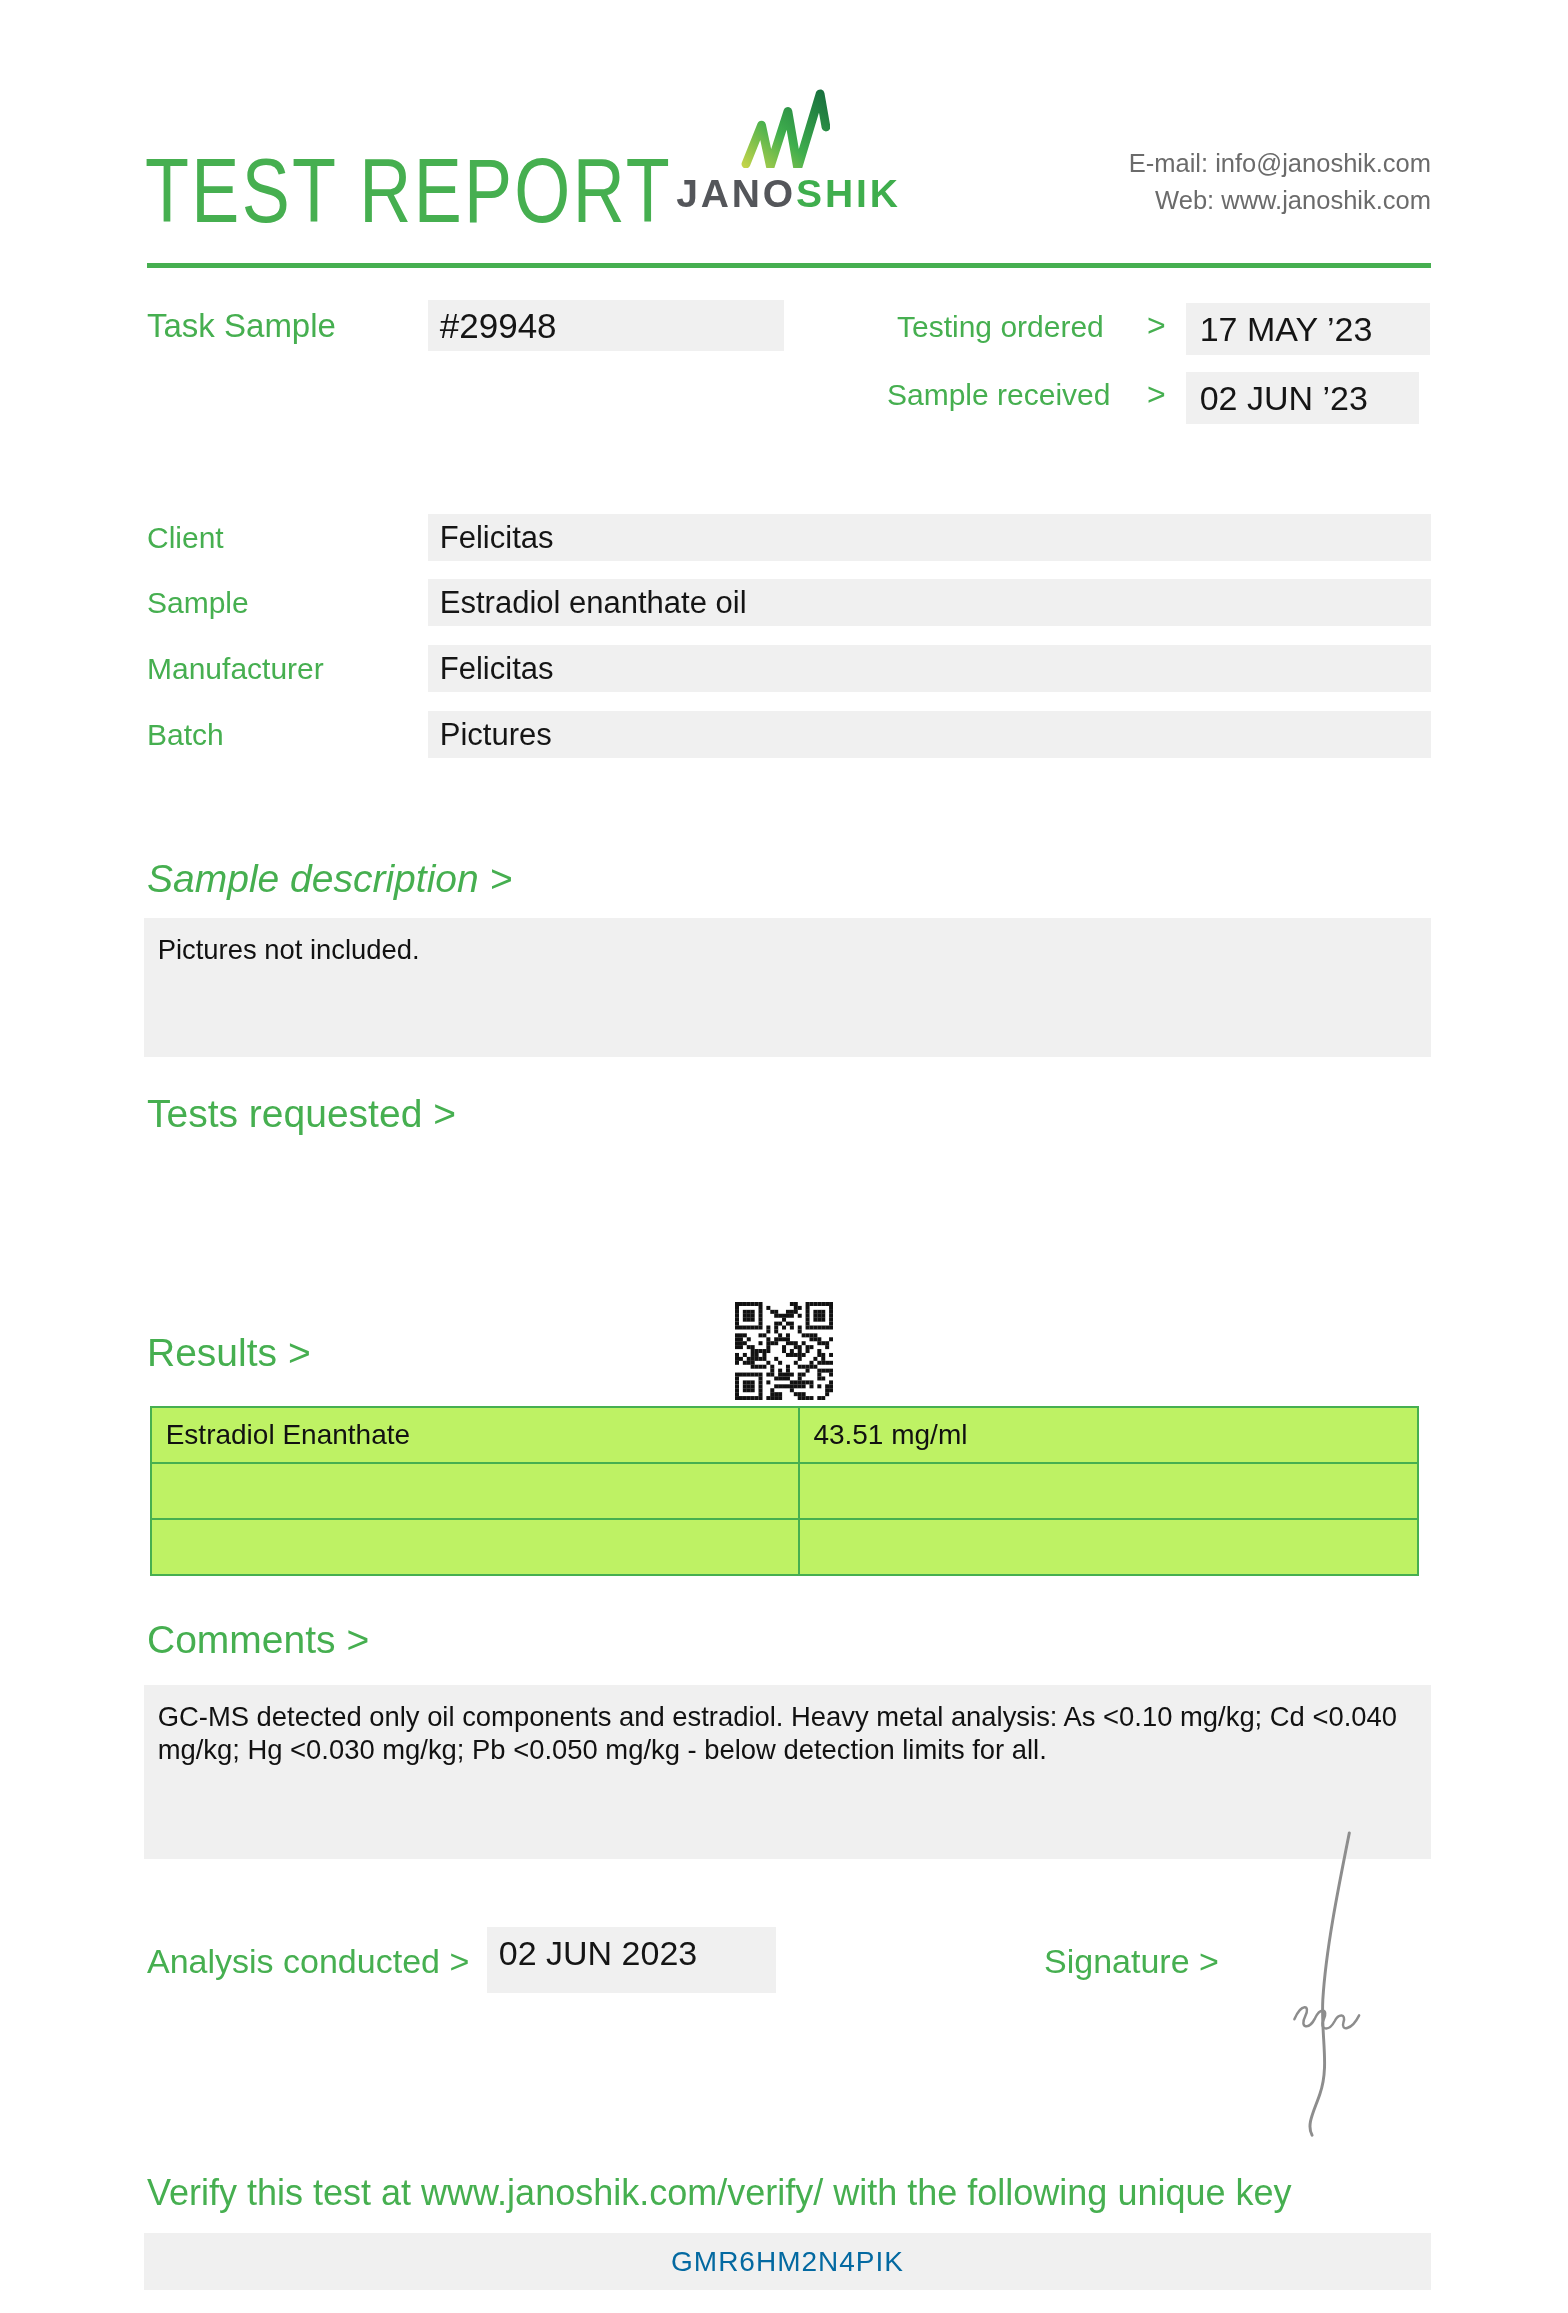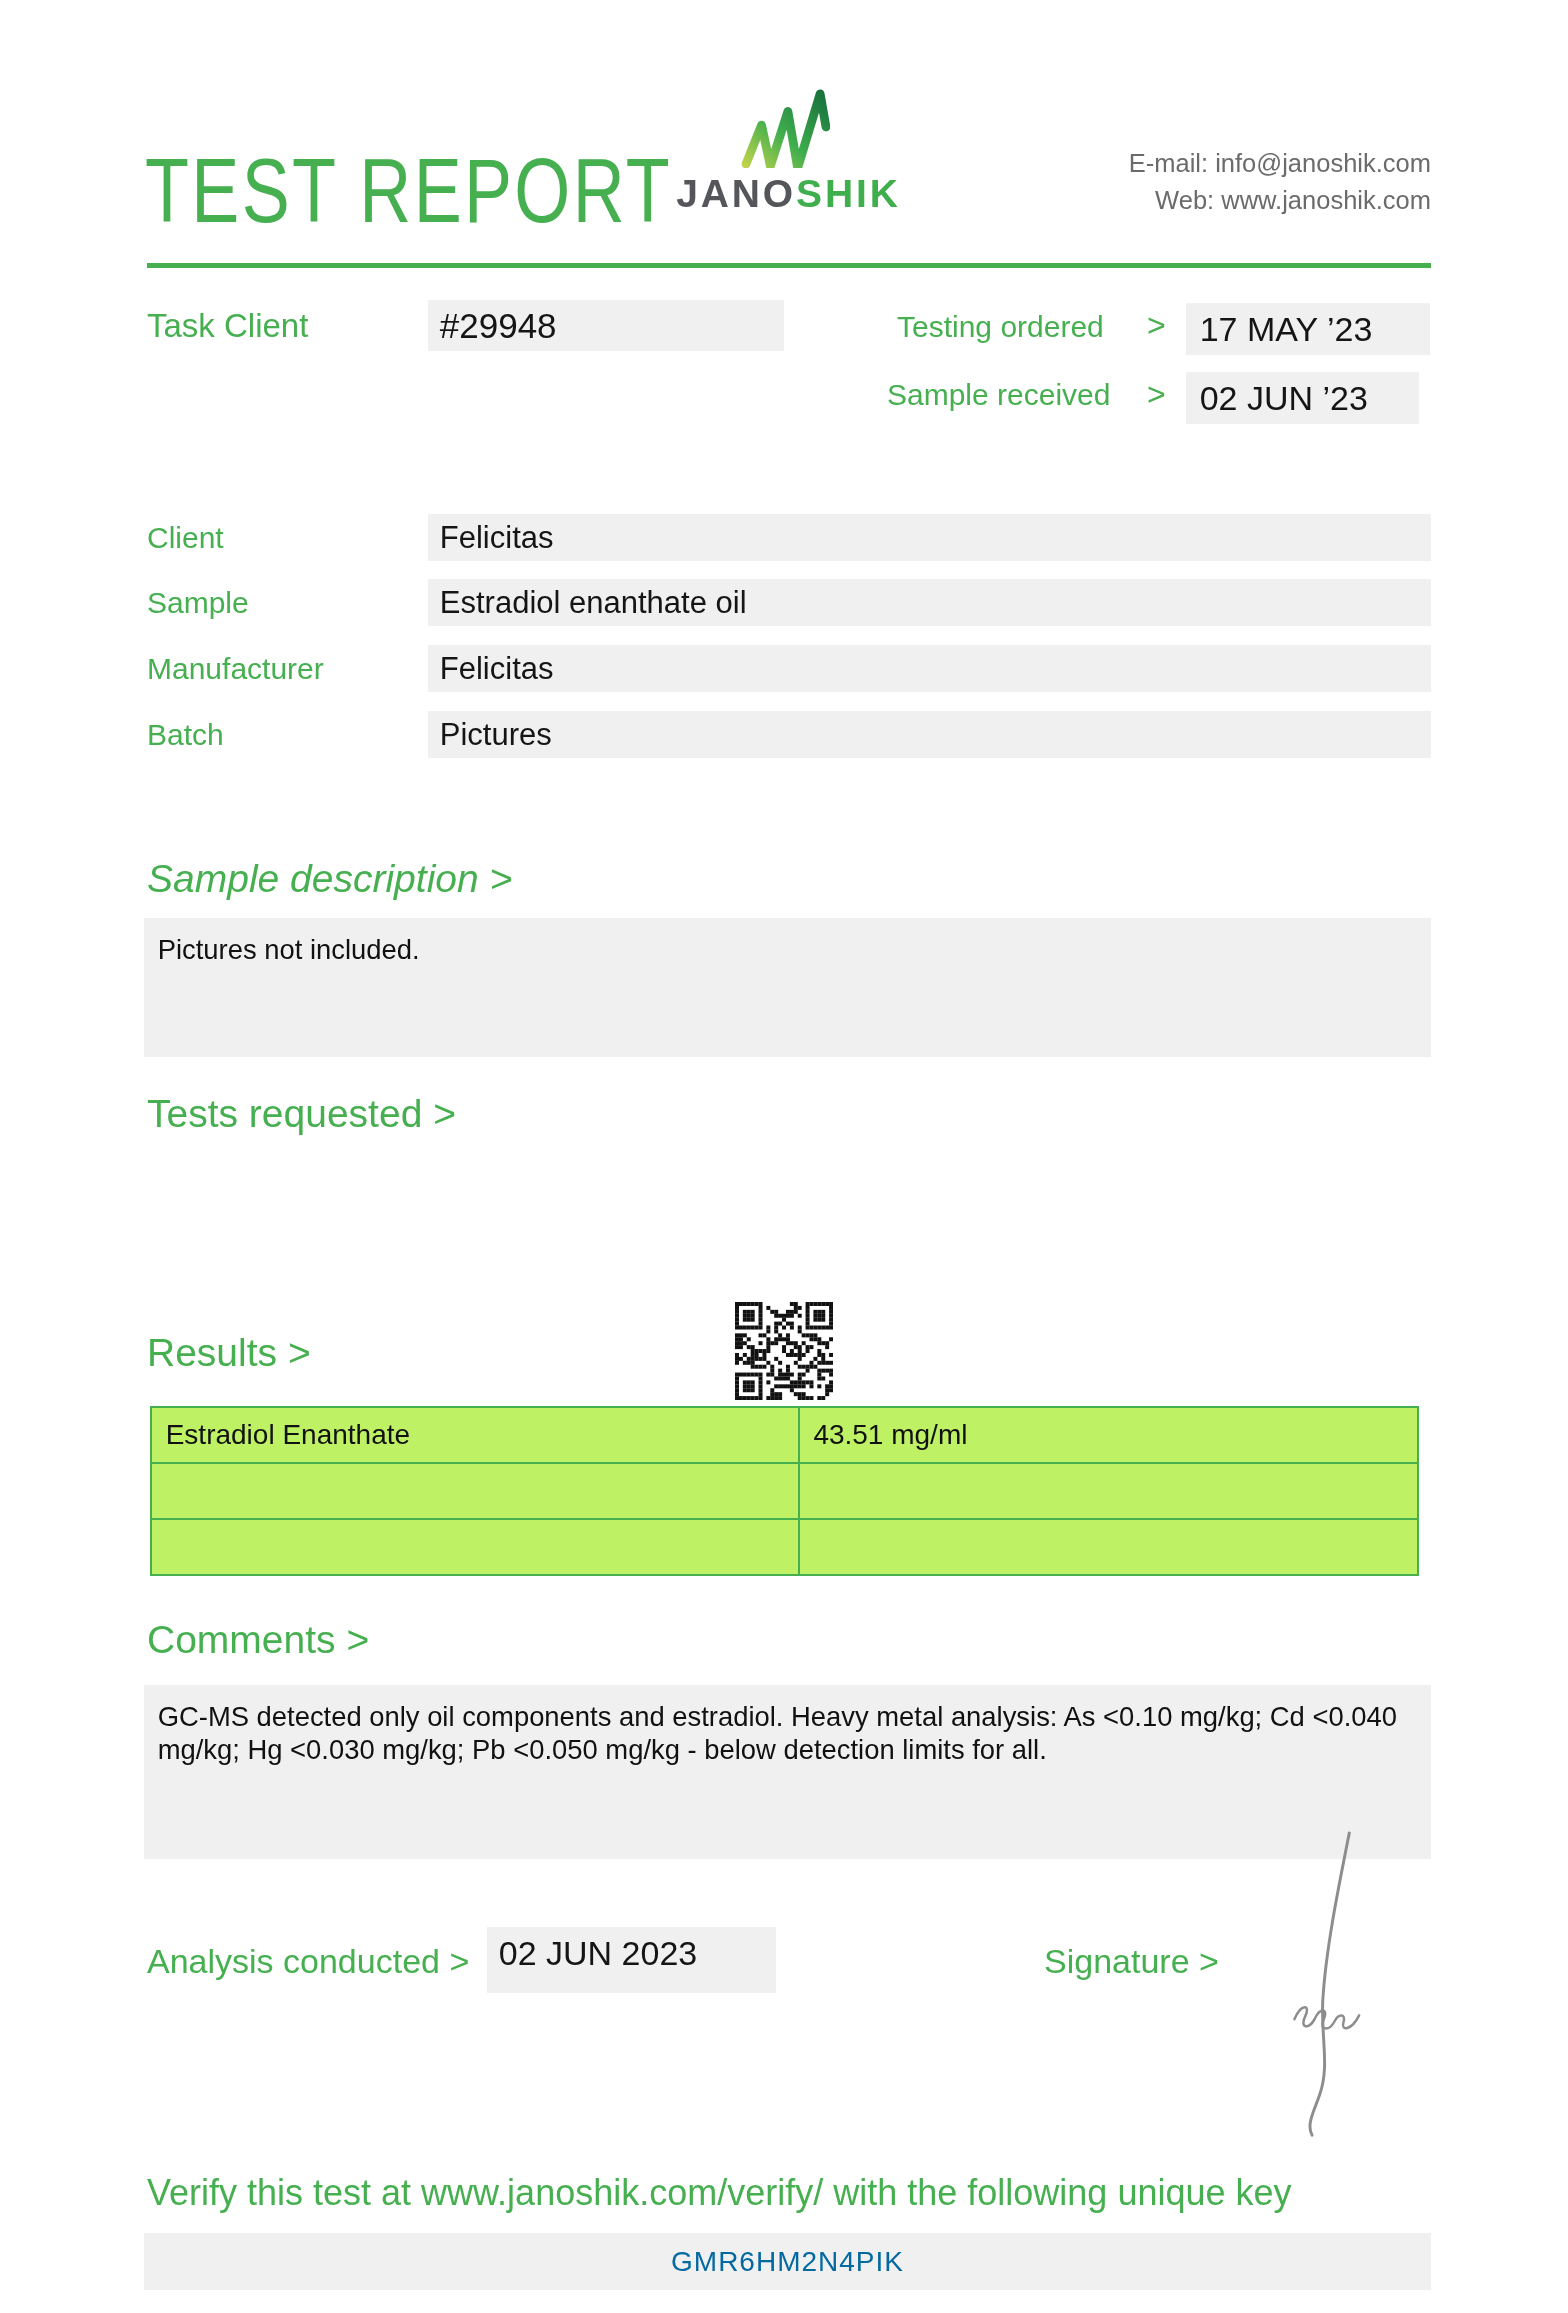--- a/index.html
+++ b/index.html
@@ -87,21 +87,21 @@
     <span class="logo-dark">JANO</span><span class="logo-green">SHIK</span>
   </div>
 
   <div class="abs contact">
     <div>E-mail: info@janoshik.com</div>
     <div>Web: www.janoshik.com</div>
   </div>
 
   <div class="abs rule"></div>
 
-  <div class="abs task-label lbl nowrap">Task Client</div>
+  <div class="abs task-label lbl nowrap">Task Sample</div>
   <div class="abs task-box gbox">
     <span class="val">#29948</span>
   </div>
 
   <div class="abs ord-label lbl nowrap">Testing ordered</div>
   <div class="abs ord-arrow lbl">&gt;</div>
   <div class="abs ord-box gbox date-box">
     <span class="val nowrap">17 MAY ’23</span>
   </div>
 

